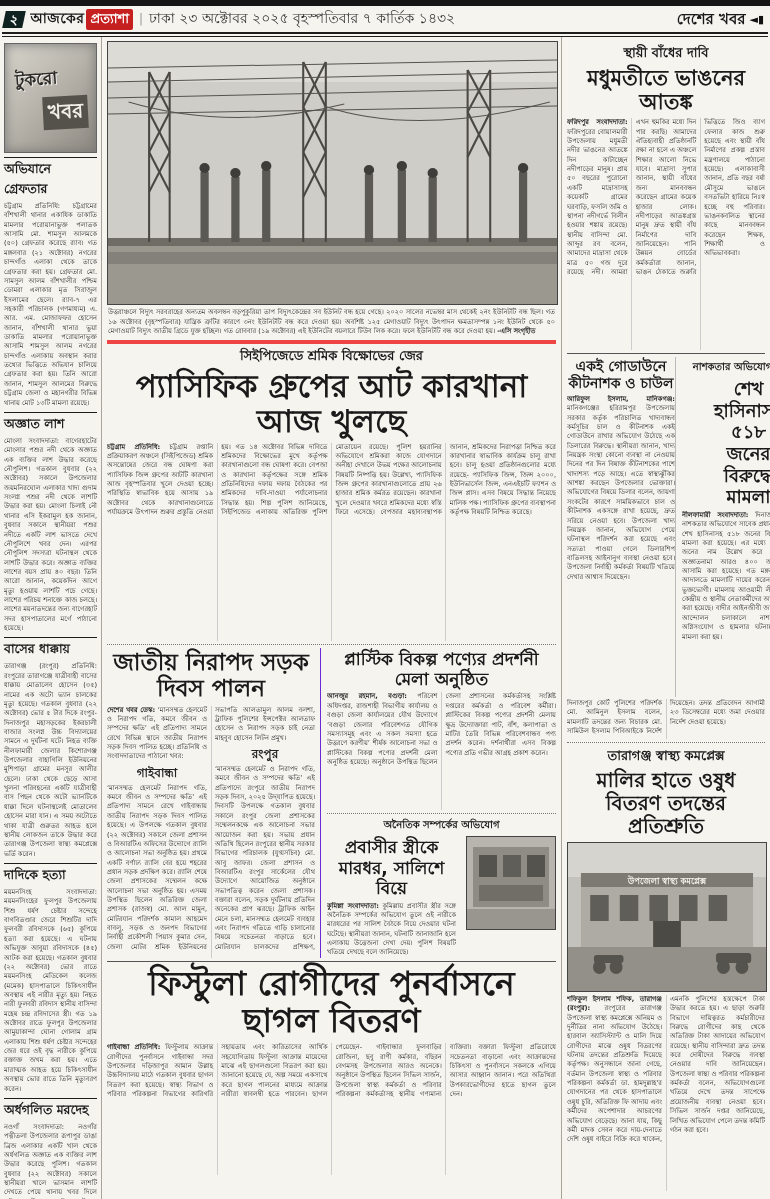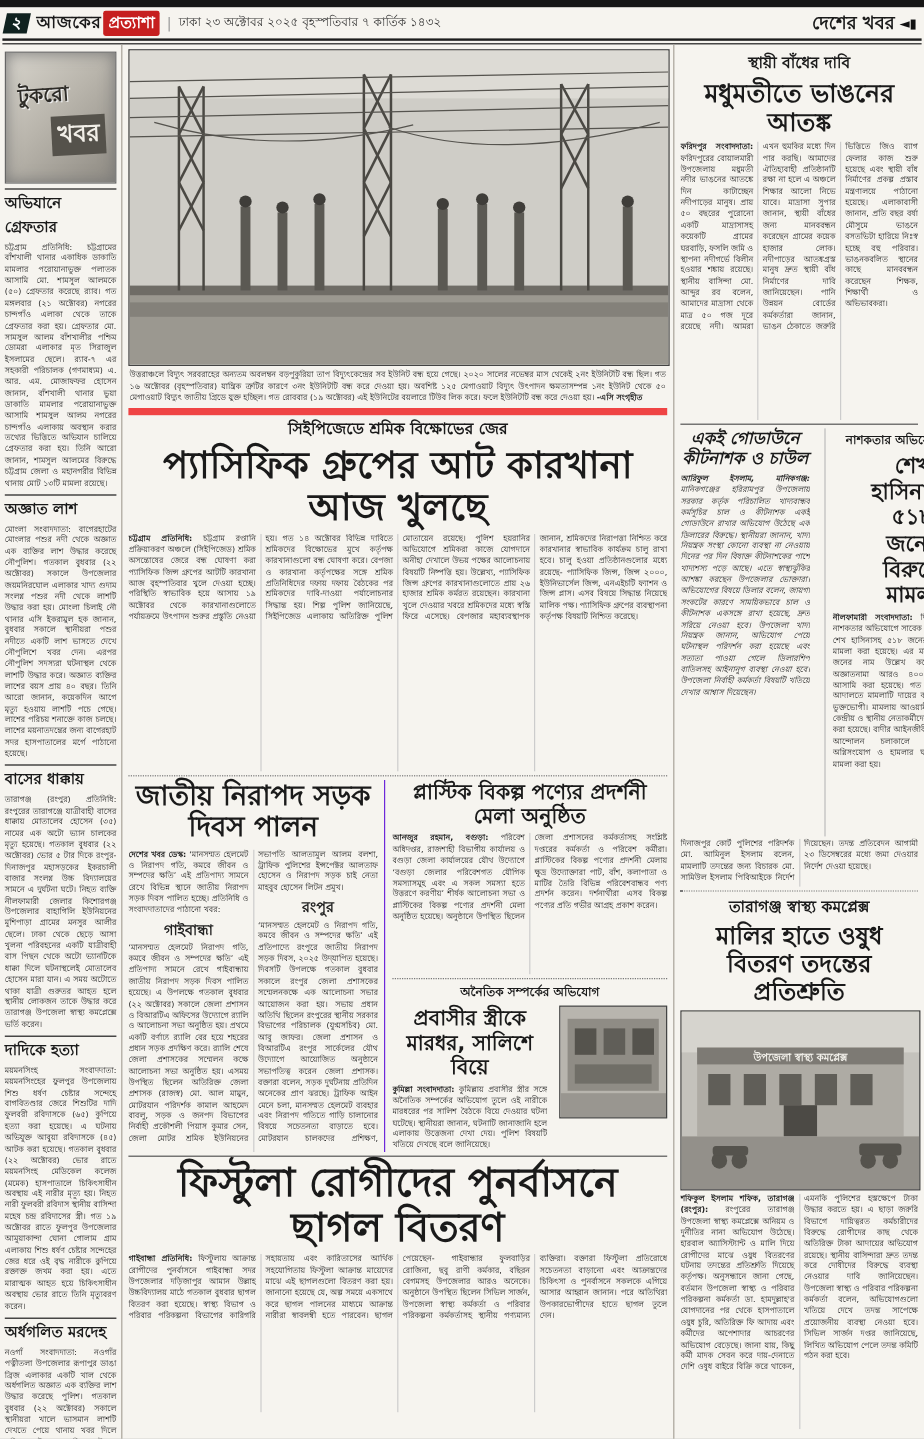--- a/index.html
+++ b/index.html
@@ -7,62 +7,62 @@
   .page{position:relative;width:770px;height:1199px;margin:0 auto;background:#f6f4ef;color:#1a1a1a;overflow:hidden;}
   
   .topstrip{height:6px;background:#161616;}
   .header{display:flex;align-items:center;gap:6px;height:24px;padding:1px 6px 1px 4px;}
   .pagenum{background:#10221f;color:#fff;font-weight:bold;font-size:13px;line-height:17px;
            padding:0 6px;transform:skewX(-12deg);}
   .logo{display:flex;align-items:center;gap:2px;}
   .logo-black{font-weight:bold;font-size:14px;letter-spacing:.5px;}
   .logo-red{background:#c61f1f;color:#fff;font-weight:bold;font-size:13px;padding:0 4px;border-radius:2px;}
   .hdr-sep{color:#999;font-size:12px;}
-  .dateline{font-size:10px;color:#333;}
+  .dateline{font-size:14px;color:#333;}
   .hdr-right{margin-left:auto;display:flex;align-items:center;gap:4px;}
   .section-label{font-weight:bold;font-size:15px;}
   .section-mark{font-size:11px;color:#111;}
   .header-rule{border-top:2px solid #1d1d1d;border-bottom:1px solid #1d1d1d;height:2px;margin:0 2px;}
   
   .content{display:flex;height:1164px;}
   .sidecol{width:93px;flex:none;padding:4px 4px 0 4px;overflow:hidden;border-right:1px solid #a9a49a;}
   .midcol{width:449px;flex:none;padding:4px 5px 0 5px;overflow:hidden;border-right:1px solid #a9a49a;}
   .rightcol{flex:1;padding:4px 5px 0 5px;overflow:hidden;}
   
   .kicker{text-align:center;font-weight:bold;font-size:13px;margin:2px 0;}
   .kicker.small{font-size:10px;}
   .headline-xl{text-align:center;font-weight:bold;font-size:31px;line-height:1.13;margin:0 0 4px;}
   .headline-lg{text-align:center;font-weight:bold;font-size:23px;line-height:1.15;margin:1px 0 4px;}
   .headline-md{text-align:center;font-weight:bold;font-size:17px;line-height:1.2;margin:1px 0 3px;}
   .headline-sm{text-align:center;font-weight:bold;font-size:14px;line-height:1.2;margin:1px 0 3px;}
   .side-head{font-weight:bold;font-size:12.5px;margin:4px 0 2px;border-top:1px solid #1c1c1c;padding-top:2px;}
   .body-txt{font-size:6.6px;line-height:1.42;text-align:justify;color:#222;word-break:break-word;}
   .body-txt b{font-size:6.6px;}
   .subhead{text-align:center;font-weight:bold;font-size:12px;margin:3px 0 2px;}
-  .caption{font-size:6.6px;line-height:1.45;text-align:justify;color:#222;padding:3px 1px;border-bottom:6px solid #ef4444;}
+  .caption{font-size:6.6px;line-height:1.45;text-align:justify;color:#222;padding:3px 1px;border-bottom:4px solid #ef4444;}
   .cols-2{column-count:2;column-gap:8px;column-rule:1px solid #ccc;}
   .cols-3{column-count:3;column-gap:8px;column-rule:1px solid #ccc;}
   .cols-4{column-count:4;column-gap:8px;column-rule:1px solid #ccc;}
   .clip{overflow:hidden;}
   .rule-dot{border-top:1px dotted #777;margin:3px 0;}
   .rule-solid{border-top:1px solid #555;margin:3px 0;}
   
   .token-box{position:relative;height:108px;margin:2px 0 4px;background:linear-gradient(135deg,#d8d5cd 0%,#b9b5ac 45%,#8e8a82 100%);
              border:1px solid #666;box-shadow:inset 0 0 12px #777;}
   .token-line1{position:absolute;top:22px;left:10px;font-weight:bold;font-size:17px;color:#2e2c28;transform:rotate(-4deg);text-shadow:1px 1px 0 #eee;}
   .token-line2{position:absolute;top:52px;right:8px;font-weight:bold;font-size:20px;color:#f2efe8;background:#55524b;padding:0 5px;transform:rotate(-3deg);}
   
   .photo{display:block;width:100%;background:#c9c7c1;}
   .photo-frame{border:1px solid #444;}
   .side-photo{width:88px;height:92px;flex:none;margin-left:4px;}
   
   .row{display:flex;gap:6px;}
   .half-l{width:208px;flex:none;border-right:1px solid #6d28d9;padding-right:5px;}
   .half-r{flex:1;}
-  .sub-l{width:108px;flex:none;border-right:1px solid #bbb;padding-right:12px;font-style:italic;}
+  .sub-l{width:108px;flex:none;border-right:1px solid #bbb;padding-right:0;}
   .sub-r{flex:1;}
 </style>
 </head>
 <body>
 
 <div class="page">
 
   <div class="topstrip"></div>
 
   <div class="header">

